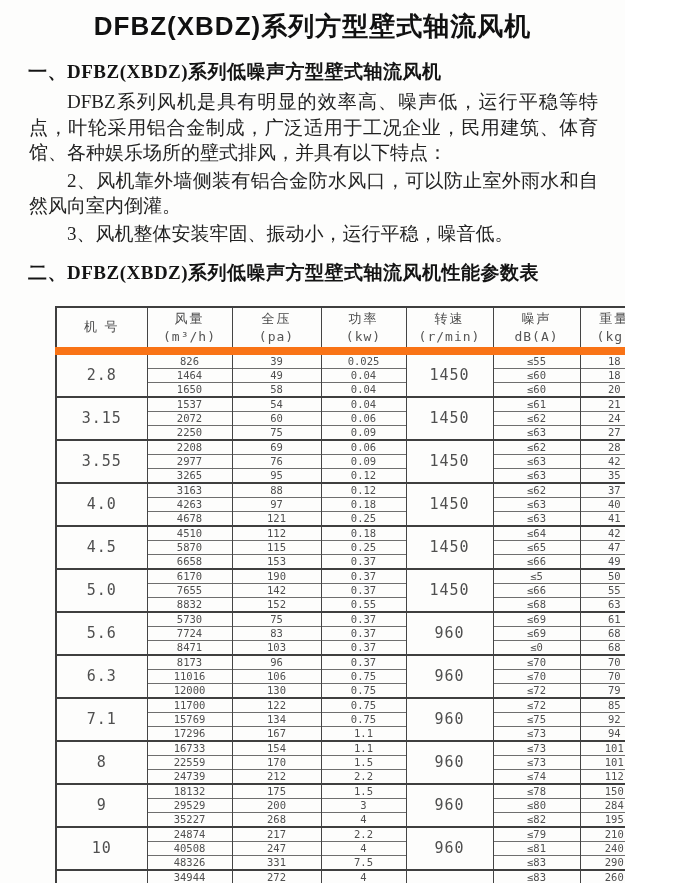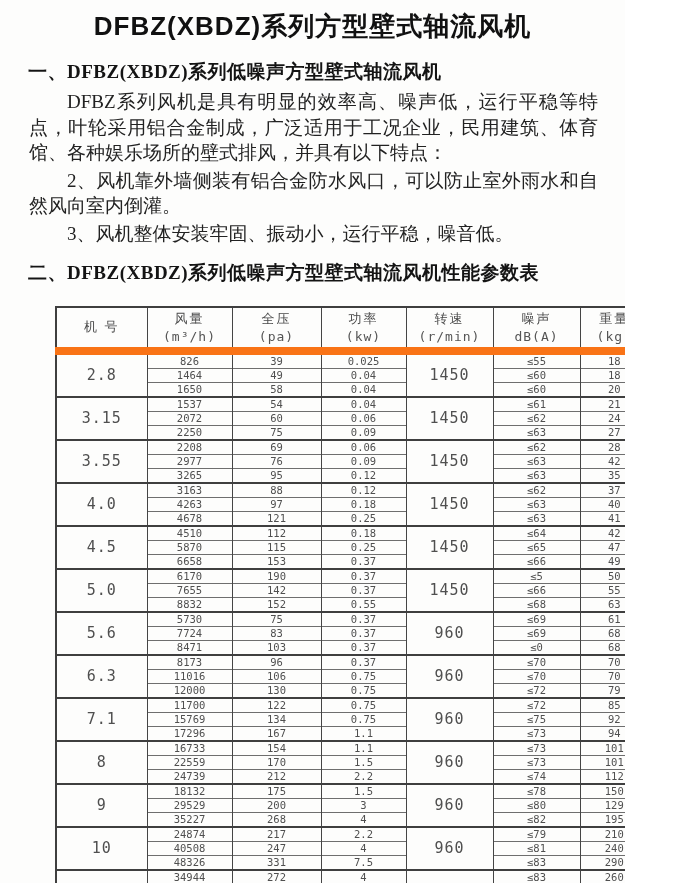--- a/index.html
+++ b/index.html
@@ -367,21 +367,21 @@
             <td>1.5</td>
             <td class="speed" rowspan="3">960</td>
             <td>≤78</td>
             <td>150</td>
           </tr>
           <tr>
             <td>29529</td>
             <td>200</td>
             <td>3</td>
             <td>≤80</td>
-            <td>129</td>
+            <td>284</td>
           </tr>
           <tr>
             <td>35227</td>
             <td>268</td>
             <td>4</td>
             <td>≤82</td>
             <td>195</td>
           </tr>
           <tr class="group-start">
             <td class="model" rowspan="3">10</td>

